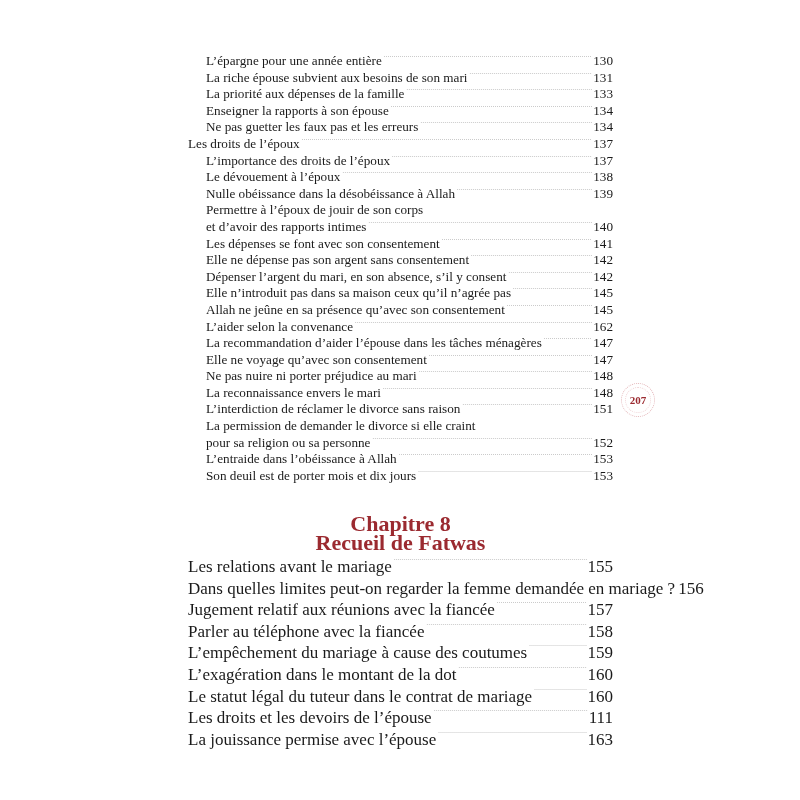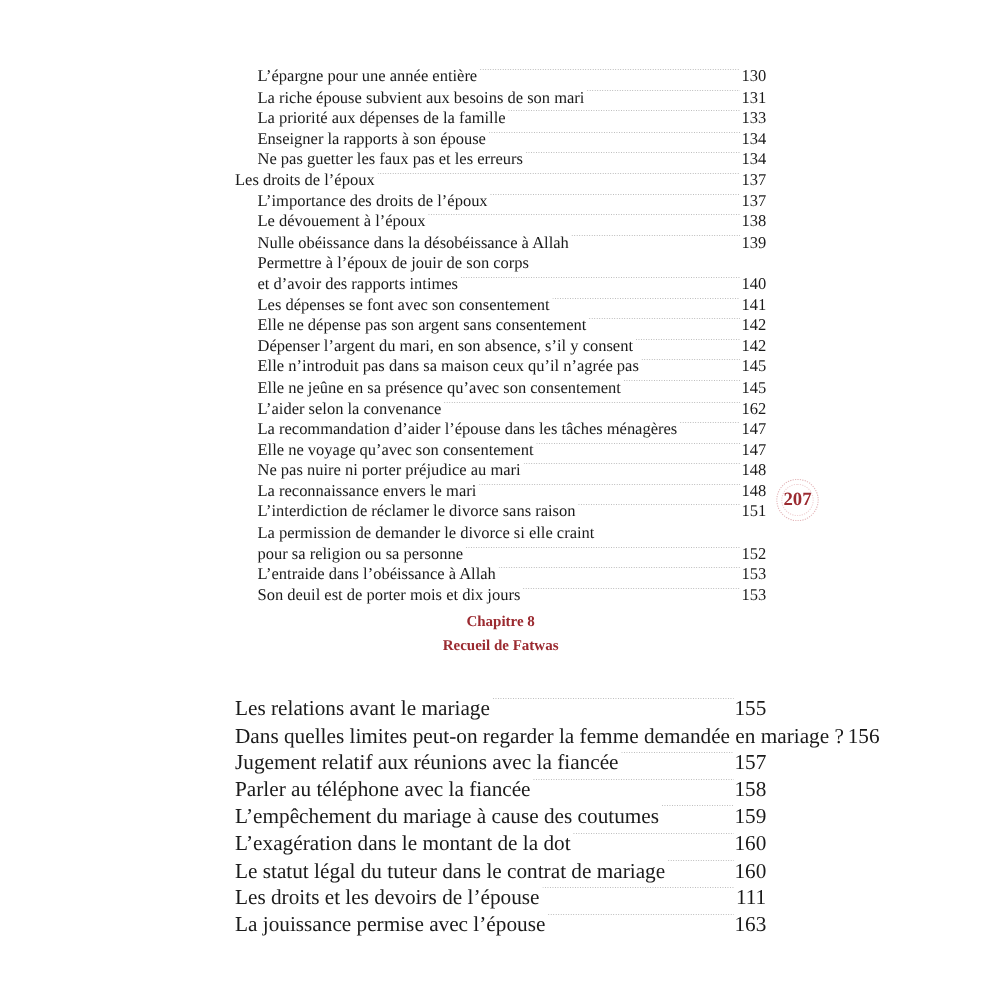--- a/index.html
+++ b/index.html
@@ -6,27 +6,27 @@
   body { width: 800px; height: 800px; position: relative; overflow: hidden;
          font-family: "Liberation Serif", "DejaVu Serif", serif; color: #1a1a1a; }
   .toc { position: absolute; left: 188px; width: 425px; }
   .entry { display: flex; align-items: flex-start; font-size: 13.2px; line-height: 16.6px; white-space: nowrap; }
   .entry.sub { padding-left: 18px; }
   .entry .title { flex: 0 0 auto; }
   .entry .dots { flex: 1 1 auto; overflow: hidden; margin: 0 1px 0 2px; color: #999; font-size: 6px; letter-spacing: 0.5px; line-height: 1; position: relative; top: -1px; }
   .entry .dots::before { content: "................................................................................................................................................................................................................................................................"; }
   .entry .page { flex: 0 0 auto; text-align: right; }
   #top-toc { top: 133px; }
-  .chapter { position: absolute; left: 188px; width: 425px; top: 488px; text-align: center;
-             color: #9b2a30; font-weight: bold; font-size: 12px; line-height: 19px; }
+  .chapter { position: absolute; left: 188px; width: 425px; top: 514px; text-align: center;
+             color: #9b2a30; font-weight: bold; font-size: 22px; line-height: 19px; }
   #bottom-toc { top: 556px; }
   #bottom-toc .entry { line-height: 21.6px; font-size: 17px; }
   .folio { position: absolute; left: 621px; top: 383px; width: 32px; height: 32px; border-radius: 50%;
            border: 1px dotted #e4b7ba; display: flex; align-items: center; justify-content: center;
-           color: #9b2a30; font-size: 15px; font-weight: bold; }
+           color: #9b2a30; font-size: 11px; font-weight: bold; }
   .folio::after { content: ""; position: absolute; inset: 3px; border-radius: 50%; border: 1px dotted #f0d3d5; }
 </style>
 </head>
 <body>
 
 <div class="toc" id="top-toc" style="top: 53px;">
     <div class="entry sub">
     <span class="title">L’épargne pour une année entière</span>
     <span class="dots"></span>
     <span class="page">130</span>
@@ -94,21 +94,21 @@
     <span class="title">Dépenser l’argent du mari, en son absence, s’il y consent</span>
     <span class="dots"></span>
     <span class="page">142</span>
   </div>
     <div class="entry sub">
     <span class="title">Elle n’introduit pas dans sa maison ceux qu’il n’agrée pas</span>
     <span class="dots"></span>
     <span class="page">145</span>
   </div>
     <div class="entry sub">
-    <span class="title">Elle ne jeûne en sa présence qu’avec son consentement</span>
+    <span class="title">Allah ne jeûne en sa présence qu’avec son consentement</span>
     <span class="dots"></span>
     <span class="page">145</span>
   </div>
     <div class="entry sub">
     <span class="title">L’aider selon la convenance</span>
     <span class="dots"></span>
     <span class="page">162</span>
   </div>
     <div class="entry sub">
     <span class="title">La recommandation d’aider l’épouse dans les tâches ménagères</span>

